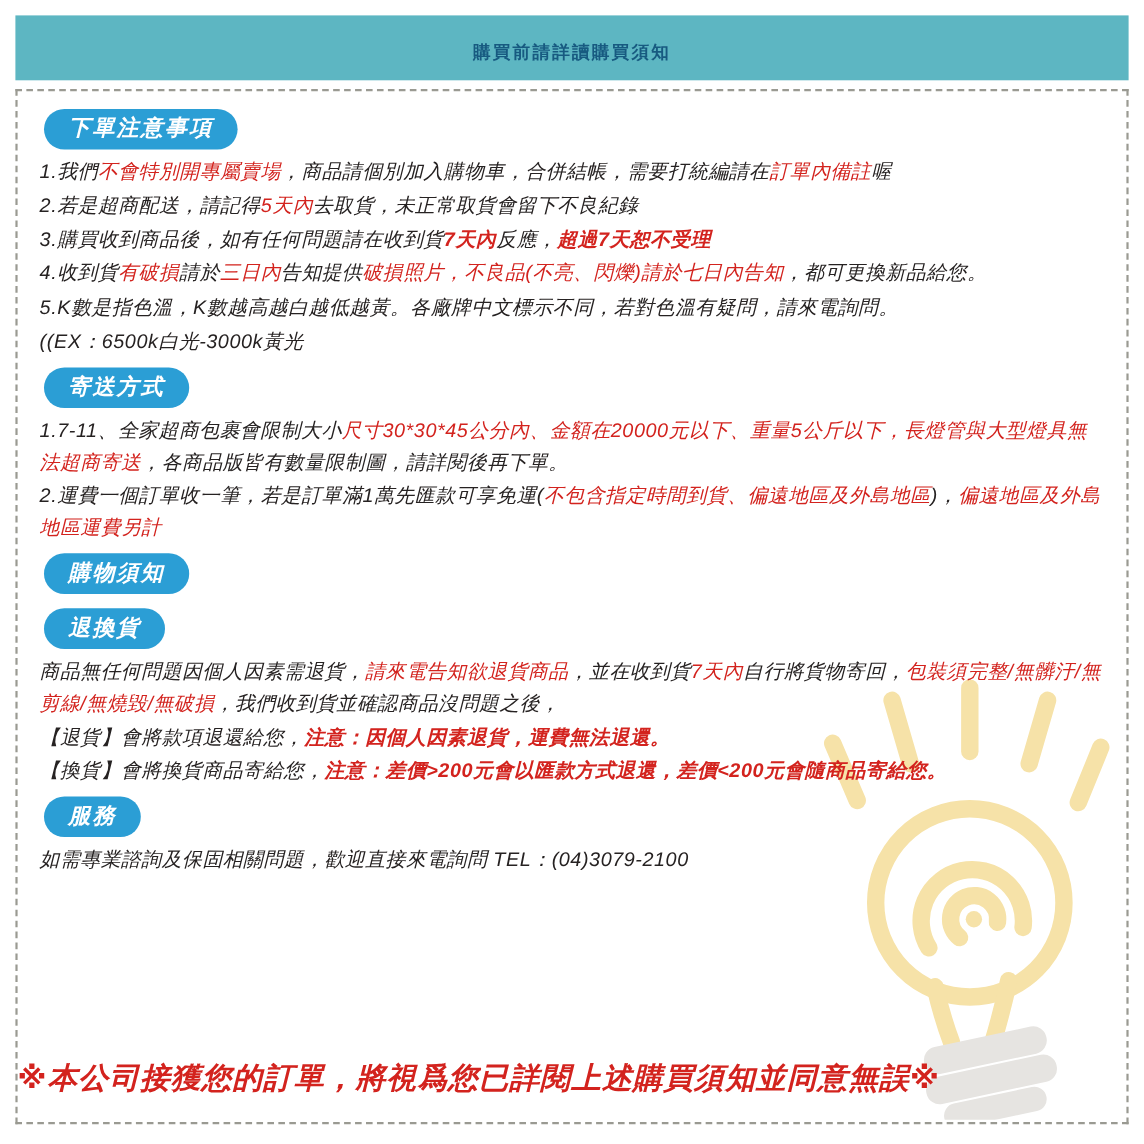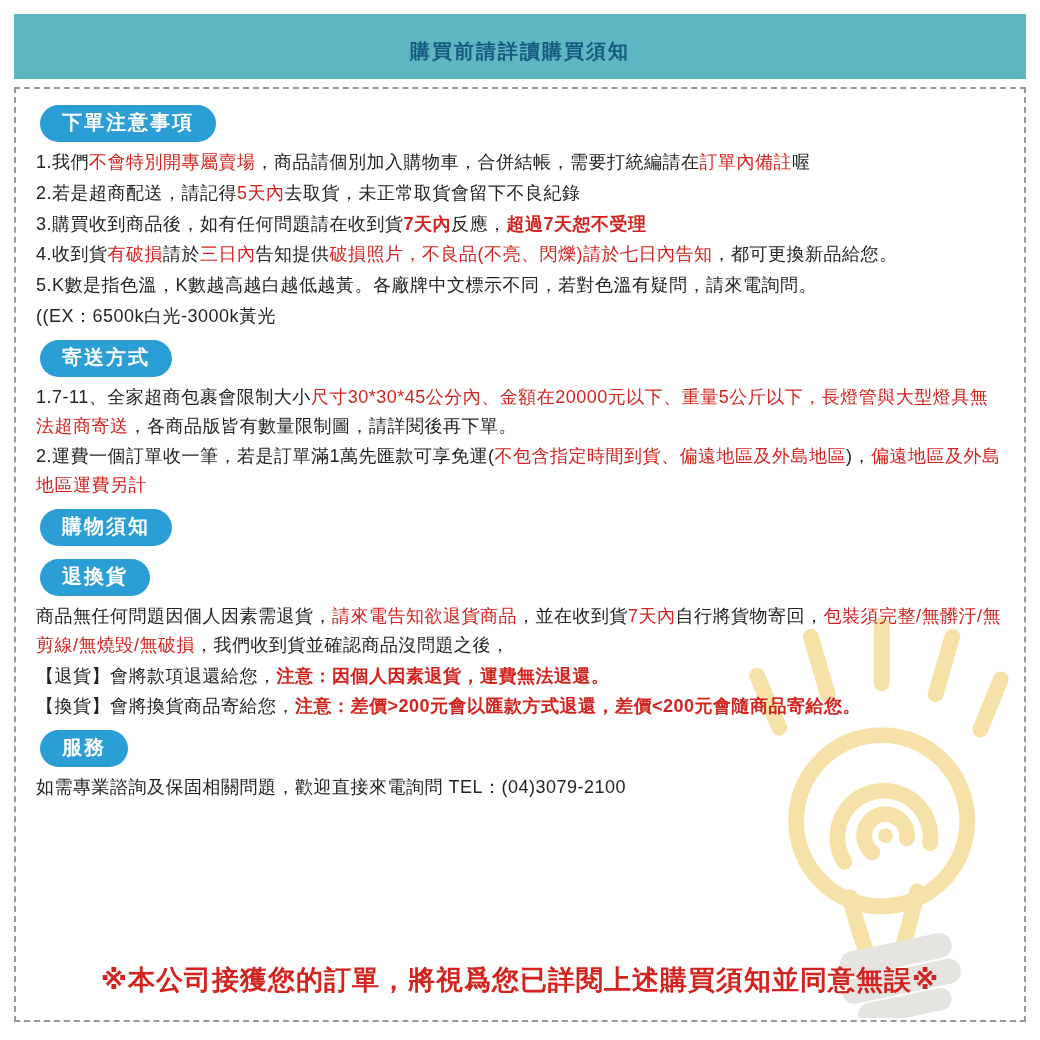--- a/index.html
+++ b/index.html
@@ -15,46 +15,46 @@
   }
   .header{
     margin:14px 14px 8px;background:var(--teal);
     text-align:center;padding:16px 0 14px;flex:0 0 auto;
   }
   .header .title{
     font-size:54px;font-weight:bold;color:#ffffff;letter-spacing:4px;
     text-shadow:3px 4px 2px rgba(45,45,45,.85);
   }
   .header .subtitle{
-    margin-top:8px;font-size:20px;font-weight:bold;color:var(--navy);
+    margin-top:8px;font-size:16px;font-weight:bold;color:var(--navy);
     letter-spacing:2px;
   }
   .notice-box{
     flex:1 1 auto;margin:0 14px 18px;border:2px dashed #9a9a92;
-    position:relative;overflow:hidden;
+    position:relative;overflow:hidden;font-style:italic;
   }
   .sections{
     position:relative;z-index:1;padding:16px 18px 70px;
   }
   .section{margin-bottom:9px;}
   .badge{
     display:inline-block;background:var(--badge);color:#ffffff;
     font-weight:bold;font-size:20px;letter-spacing:2px;
     padding:4px 22px 6px;border-radius:19px;margin:0 0 4px 6px;
   }
   .line{
     font-size:18px;line-height:1.6;margin:2px 0 2px 2px;
     letter-spacing:0.5px;
   }
   .seg-k{color:var(--ink);}
   .seg-r{color:var(--red);}
   .seg-rb{color:var(--red);font-weight:bold;}
   .footer-note{
     position:absolute;left:0;right:0;bottom:22px;z-index:1;
-    text-align:center;color:var(--red);font-weight:bold;font-size:27px;
+    color:var(--red);font-weight:bold;font-size:27px;
     letter-spacing:1px;
   }
   .bulb{
     position:absolute;right:12px;bottom:2px;z-index:0;
   }
 </style>
 </head>
 <body>
 
 <div class="header">

